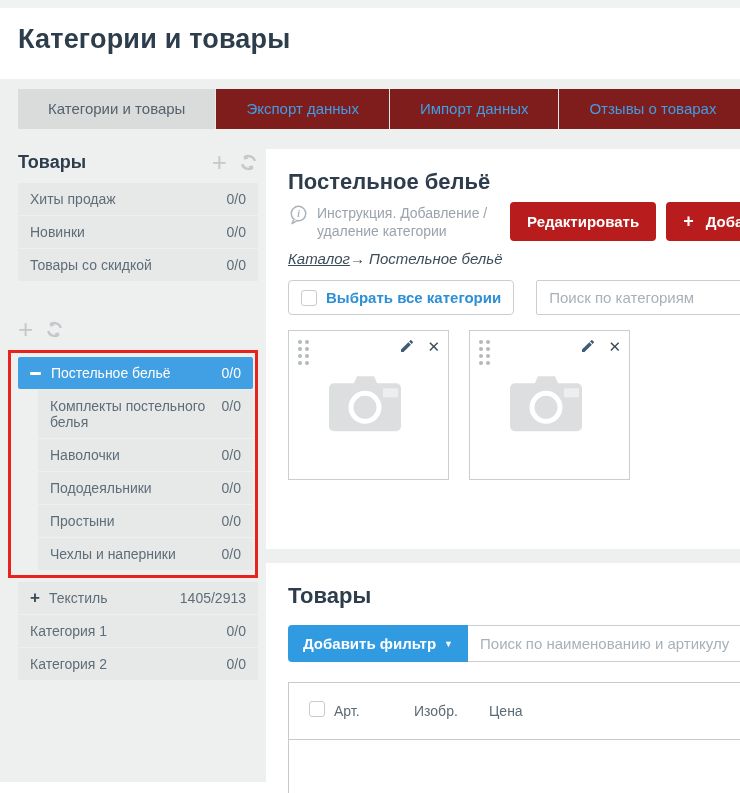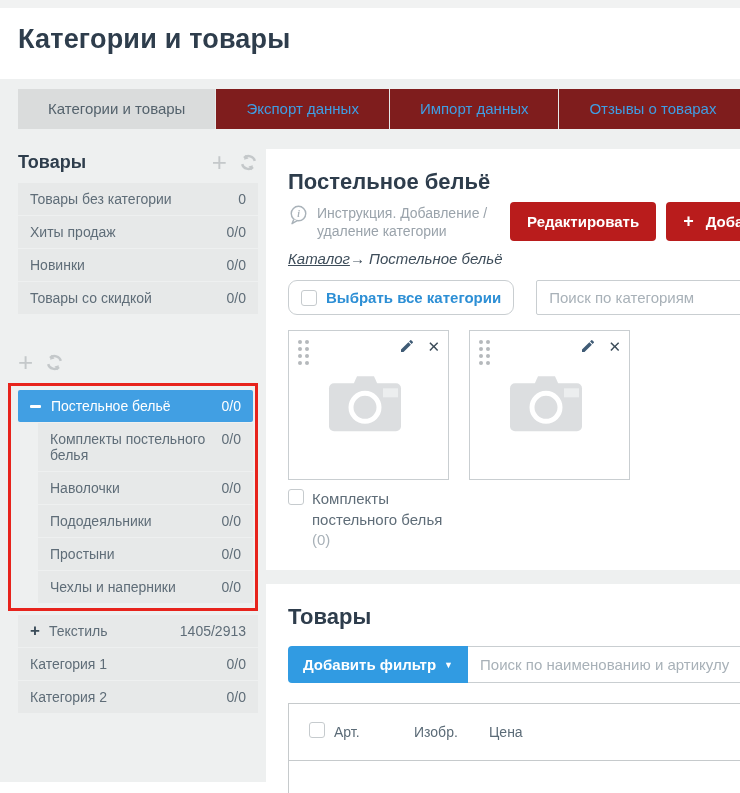--- a/index.html
+++ b/index.html
@@ -71,21 +71,21 @@
     border: none; border-radius: 4px; padding: 9px 17px; cursor: pointer; white-space: nowrap;
   }
   .btn-add { margin-left: 10px; display: flex; align-items: center; }
   .btn-add .plus { font-size: 18px; font-weight: 700; margin-right: 12px; }
 
   .breadcrumb { margin-top: 10px; font-size: 15px; font-style: italic; color: #3e4d5a; }
   .breadcrumb .root { text-decoration: underline; cursor: pointer; }
 
   .controls-row { margin-top: 13px; display: flex; }
   .select-all-box {
-    border: 1px solid #c9ced1; border-radius: 9px; background: #fff;
+    border: 1px solid #c9ced1; border-radius: 4px; background: #fff;
     display: flex; align-items: center; padding: 7px 12px; cursor: pointer; flex: none;
   }
   .cb { width: 16px; height: 16px; border: 1px solid #c6cbce; border-radius: 3px; background: #fff; flex: none; display: inline-block; }
   .select-all-box .sel-lbl { color: #2d8fd5; font-weight: 700; font-size: 15px; margin-left: 9px; white-space: nowrap; }
   .search-input {
     margin-left: 22px; width: 280px; border: 1px solid #c9ced1; border-radius: 2px;
     padding: 8px 12px; font-size: 15px; color: #4c5a64; font-family: inherit;
   }
   .search-input::placeholder { color: #a8b1b8; }
 
@@ -167,24 +167,20 @@
               <path d="M20 10A8.2 8.2 0 0 0 6.3 6.2"></path>
               <path d="M4 14a8.2 8.2 0 0 0 13.7 3.8"></path>
             </g>
             <path d="M7.6 2.2 6.6 8.4 12 6.8Z" fill="#c4c8ca"></path>
             <path d="M16.4 21.8l1-6.2L12 17.2Z" fill="#c4c8ca"></path>
           </svg>
         </span>
       </div>
 
       <div class="side-list">
-        <div class="side-item">
-          <span>Товары без категории</span>
-          <span class="val">0</span>
-        </div>
         <div class="side-item">
           <span>Хиты продаж</span>
           <span class="val">0/0</span>
         </div>
         <div class="side-item">
           <span>Новинки</span>
           <span class="val">0/0</span>
         </div>
         <div class="side-item">
           <span>Товары со скидкой</span>
@@ -345,24 +341,20 @@
                 <path d="M26 12l4-9h17l4 9z" fill="#dcdee0"></path>
                 <rect x="2" y="10" width="72" height="48" rx="5" fill="#dcdee0"></rect>
                 <rect x="56" y="15" width="15" height="9" fill="#eceeef"></rect>
                 <circle cx="38" cy="34" r="14" fill="#dcdee0" stroke="#ffffff" stroke-width="5"></circle>
               </svg>
             </span>
           </div>
         </div>
 
         <div class="card-labels">
-          <div class="card-label">
-            <span class="cb"></span>
-            <span class="cl-text"><span>Комплекты постельного белья </span><span class="cnt">(0)</span></span>
-          </div>
         </div>
       </div>
 
       <div class="gray-gap"></div>
 
       <div class="panel panel-bottom">
         <h2>Товары</h2>
 
         <div class="filter-row">
           <button class="btn-filter">

